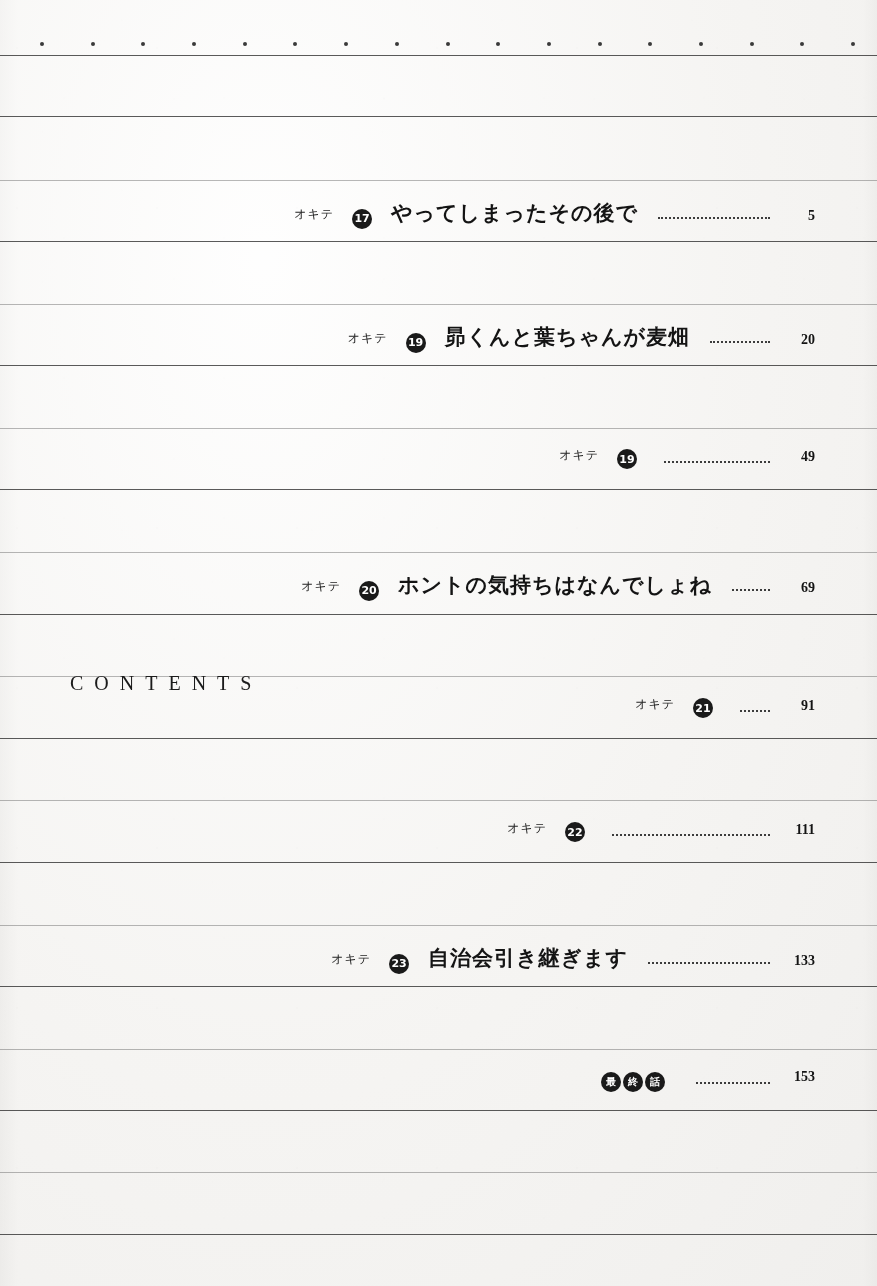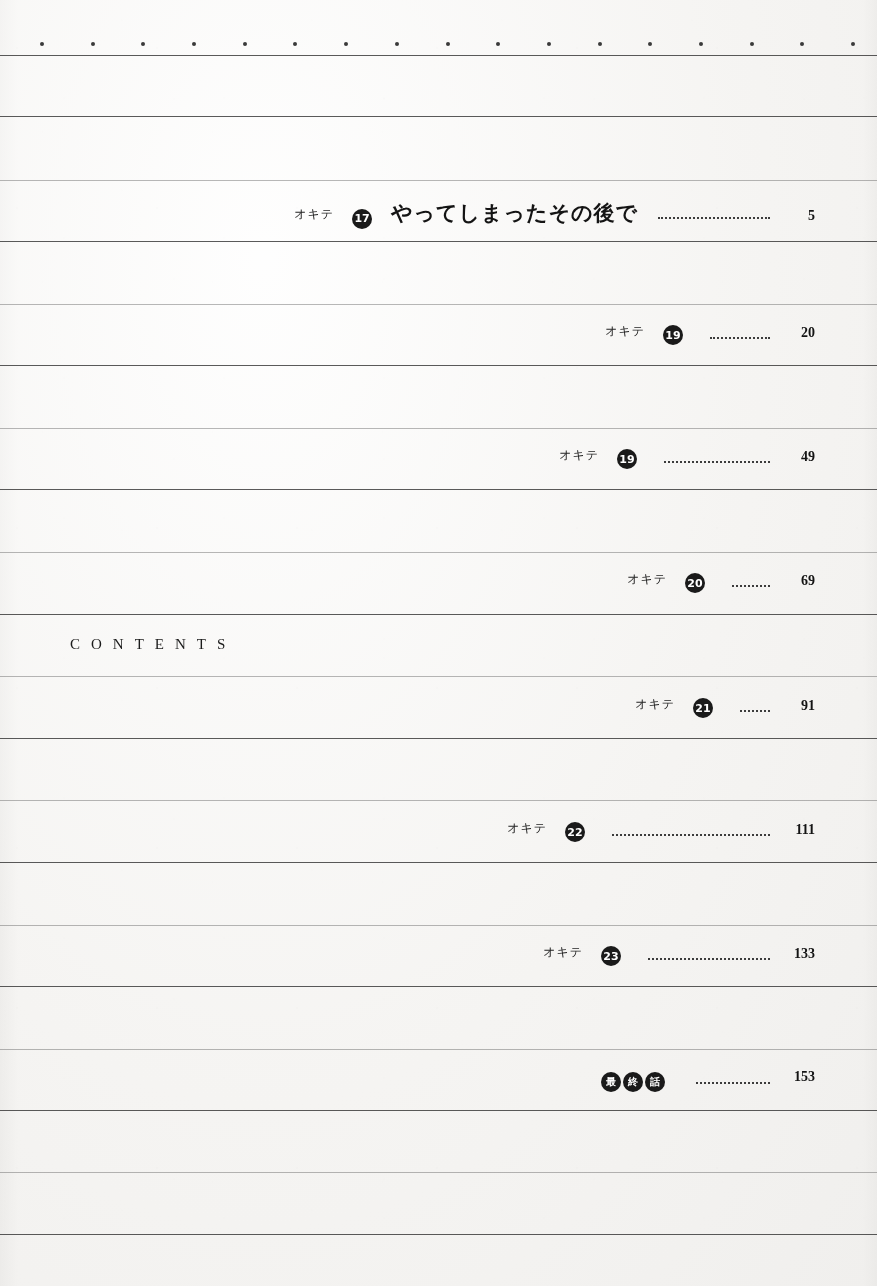--- a/index.html
+++ b/index.html
@@ -77,22 +77,22 @@
   .dot {
     width: 4px;
     height: 4px;
     border-radius: 50%;
     background: #3a3a3a;
   }
 
   .contents-label {
     position: absolute;
     left: 70px;
-    top: 636px;
-    font-size: 15px;
+    top: 672px;
+    font-size: 20px;
     letter-spacing: 11px;
     color: #1b1b1b;
     font-weight: 500;
     font-family: "Liberation Serif", serif;
   }
 
   
   .entry {
     position: absolute;
     right: 62px;
@@ -216,50 +216,53 @@
       <div class="entry" style="top: 199px;">
         <span class="kite-prefix">オキテ</span>
         <span class="num-badge">17</span>
         <span class="title">やってしまったその後で</span>
         <span class="leader" style="width: 112px;"></span>
         <span class="page-no">5</span>
       </div>
       <div class="entry" style="top: 323px;">
         <span class="kite-prefix">オキテ</span>
         <span class="num-badge">19</span>
+        <span class="title">昴くんと葉ちゃんが麦畑</span>
         <span class="leader" style="width: 60px;"></span>
         <span class="page-no">20</span>
       </div>
       <div class="entry" style="top: 447px;">
         <span class="kite-prefix">オキテ</span>
         <span class="num-badge">19</span>
         <span class="leader" style="width: 106px;"></span>
         <span class="page-no">49</span>
       </div>
       <div class="entry" style="top: 571px;">
         <span class="kite-prefix">オキテ</span>
         <span class="num-badge">20</span>
+        <span class="title">ホントの気持ちはなんでしょね</span>
         <span class="leader" style="width: 38px;"></span>
         <span class="page-no">69</span>
       </div>
       <div class="entry" style="top: 696px;">
         <span class="kite-prefix">オキテ</span>
         <span class="num-badge">21</span>
         <span class="leader" style="width: 30px;"></span>
         <span class="page-no">91</span>
       </div>
       <div class="entry" style="top: 820px;">
         <span class="kite-prefix">オキテ</span>
         <span class="num-badge">22</span>
         <span class="leader" style="width: 158px;"></span>
         <span class="page-no">111</span>
       </div>
       <div class="entry" style="top: 944px;">
         <span class="kite-prefix">オキテ</span>
         <span class="num-badge">23</span>
+        <span class="title">自治会引き継ぎます</span>
         <span class="leader" style="width: 122px;"></span>
         <span class="page-no">133</span>
       </div>
       <div class="entry" style="top: 1068px;">
         <span class="final-badges">
           <span class="num-badge">最</span>
           <span class="num-badge">終</span>
           <span class="num-badge">話</span>
         </span>
         <span class="leader" style="width: 74px;"></span>

